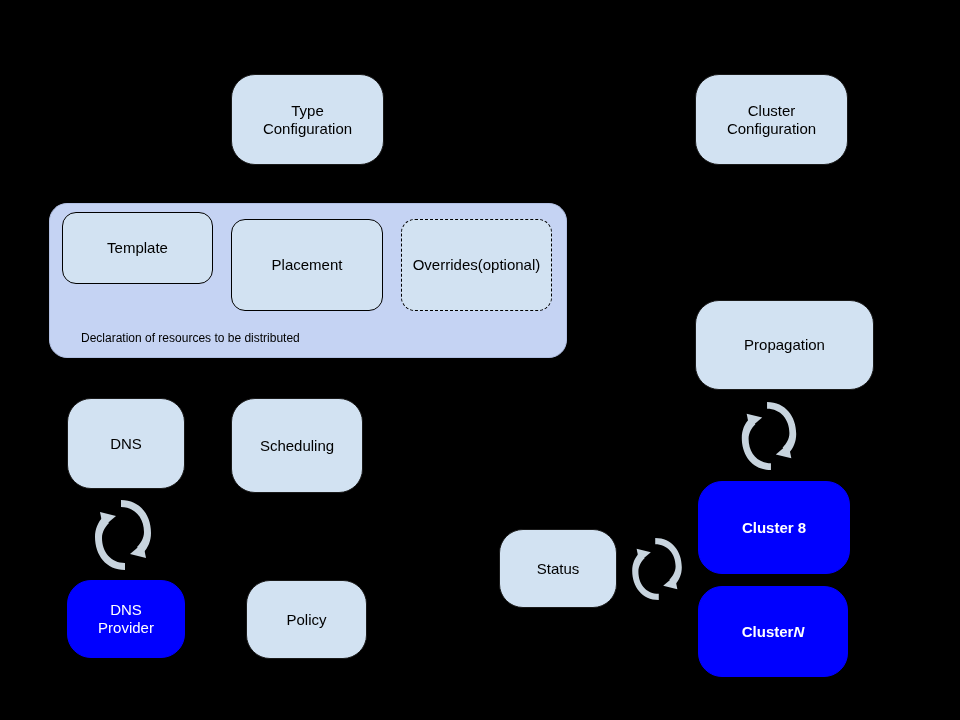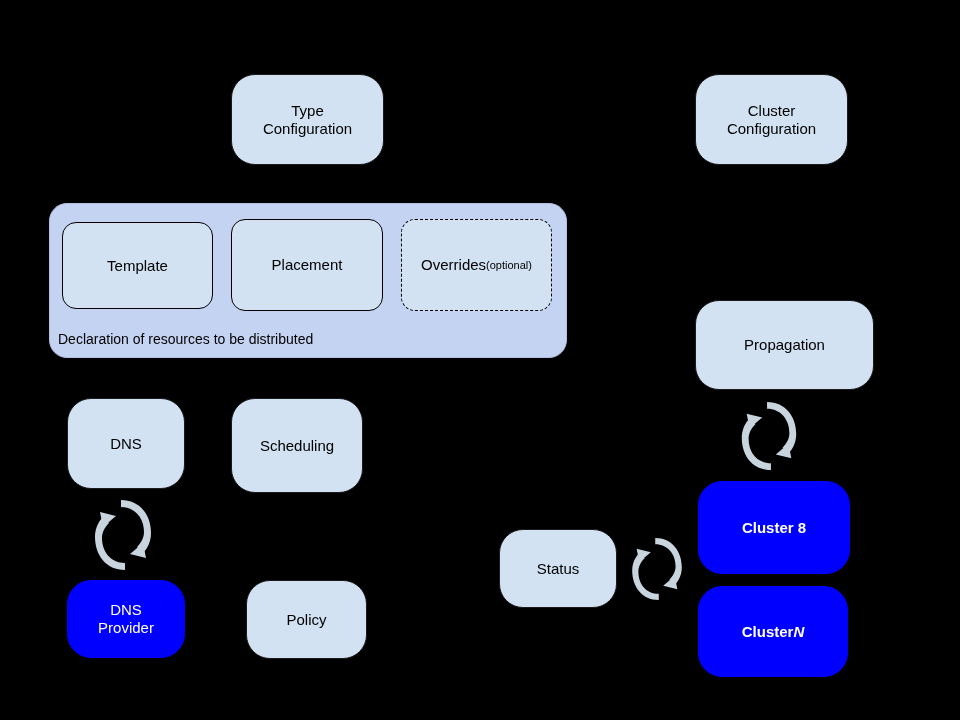--- a/index.html
+++ b/index.html
@@ -65,41 +65,42 @@
   
   .group {
     position: absolute;
     box-sizing: border-box;
     background: #c5d3f3;
     border: 1px solid #b2c0e3;
     border-radius: 18px;
   }
   .group-caption {
     position: absolute;
-    font-size: 14px;
+    font-size: 12px;
     color: #000000;
     white-space: nowrap;
     font-family: "Liberation Sans", sans-serif;
+    margin-left: 23px;
   }
 
   .ital { font-style: italic; }
 
   
   #wires {
     position: absolute;
     left: 0; top: 0;
     width: 960px;
     height: 720px;
     pointer-events: none;
   }
   .sync {
     position: absolute;
     pointer-events: none;
   }
-  .sub { font-size: 11px; }
+  .sub { font-size: 15px; }
 </style>
 </head>
 <body>
 
 <div id="canvas">
 
   <svg id="wires" viewBox="0 0 960 720" xmlns="http://www.w3.org/2000/svg">
     <defs>
       <marker id="ah" markerWidth="9" markerHeight="9" refX="7" refY="4" orient="auto" markerUnits="userSpaceOnUse">
         <path d="M0,0 L8,4 L0,8 z" fill="#000000"></path>
@@ -119,21 +120,21 @@
 
   <div class="group" style="left:49px; top:203px; width:518px; height:155px;"></div>
   <div class="group-caption" style="left:58px; top:331px;">Declaration of resources to be distributed</div>
 
   <div class="node light" style="left:231px; top:74px; width:153px; height:91px;">Type
 Configuration</div>
 
   <div class="node light" style="left:695px; top:74px; width:153px; height:91px;">Cluster
 Configuration</div>
 
-  <div class="node inner" style="left:62px; top:222px; width:151px; height:87px;">Template</div>
+  <div class="node inner" style="left:62px; top:212px; width:151px; height:72px;">Template</div>
 
   <div class="node inner" style="left:231px; top:219px; width:152px; height:92px;">Placement</div>
 
   <div class="node dashed" style="left:401px; top:219px; width:151px; height:92px; flex-direction:row;">
     <span>Overrides</span>
     <span class="sub">(optional)</span>
   </div>
 
   <div class="node light" style="left:67px; top:398px; width:118px; height:91px;">DNS</div>
 

